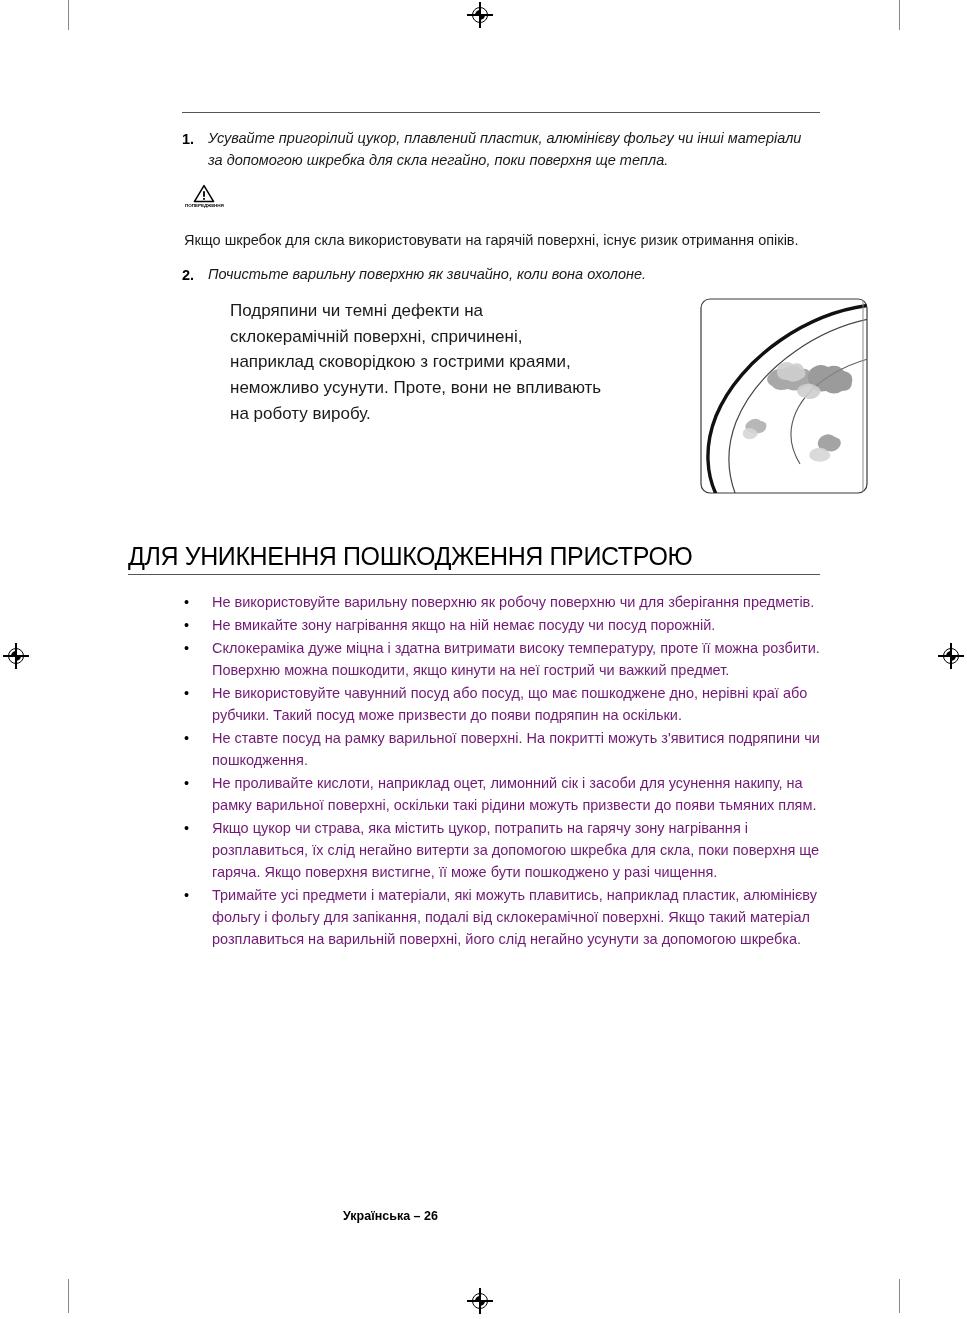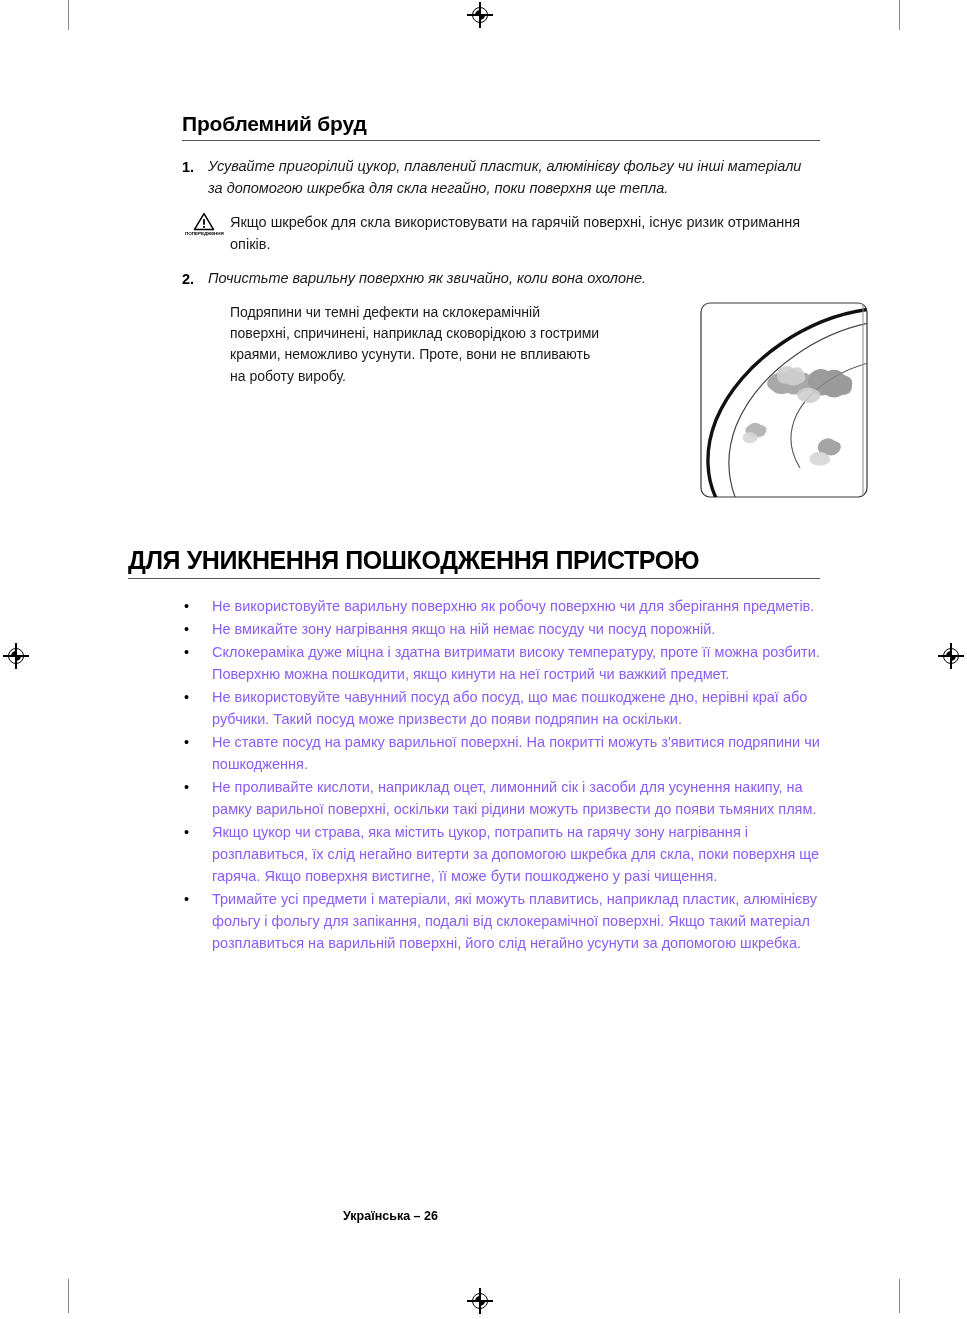--- a/index.html
+++ b/index.html
@@ -116,20 +116,21 @@
     line-height: 1.52;
     color: #1a1a1a;
     font-style: italic;
   }
 
   
   .callout {
     display: flex;
     margin: 12px 0 12px 54px;
     align-items: flex-start;
+    flex-direction: column;
   }
   .callout-icon {
     width: 46px;
     flex: 0 0 46px;
     padding-top: 1px;
   }
   .callout-text {
     flex: 1;
     font-size: 14.5px;
     line-height: 1.52;
@@ -154,40 +155,40 @@
   }
 
   
   .figure-block {
     margin: 12px 0 0 54px;
     position: relative;
     min-height: 200px;
   }
   .fig-para {
     width: 420px;
-    font-size: 14px;
+    font-size: 17px;
     line-height: 1.52;
     color: #1a1a1a;
     padding-left: 48px;
   }
   .figure {
     position: absolute;
     right: -48px;
     top: 0px;
     width: 168px;
     height: 196px;
   }
 
   
   .section {
     margin-top: 44px;
   }
   .section-heading {
     font-size: 25px;
-    font-weight: bold;
+    font-weight: normal;
     color: #000;
     letter-spacing: -0.4px;
     margin: 0 0 3px 0;
     white-space: nowrap;
   }
   .section-rule {
     height: 1.1px;
     background: #555;
     margin-bottom: 16px;
   }
@@ -205,21 +206,21 @@
     flex: 0 0 28px;
     font-size: 14.5px;
     line-height: 1.52;
     color: #000;
     padding-top: 0px;
   }
   .bullet-text {
     flex: 1;
     font-size: 14.5px;
     line-height: 1.52;
-    color: #8b5cf6;
+    color: #701a75;
   }
   .bullet-text .sub-line {
     display: block;
   }
 
   
   .page-footer {
     position: absolute;
     left: 0;
     top: 1209px;
@@ -280,21 +281,20 @@
   </div>
   <div class="reg-mark reg-right">
     <div class="ring"></div>
       <div class="dot"></div>
       <div class="cross-h"></div>
       <div class="cross-v"></div>
   </div>
 
   <div class="content">
 
-    <h2 class="sub-heading">Проблемний бруд</h2>
     <div class="rule"></div>
 
     <div class="num-item">
       <div class="num-marker">1.</div>
       <div class="num-text">Усувайте пригорілий цукор, плавлений пластик, алюмінієву фольгу чи інші матеріали за допомогою шкребка для скла негайно, поки поверхня ще тепла.</div>
     </div>
 
     <div class="callout">
       <div class="callout-icon">
         <div class="warn-icon-wrap">

